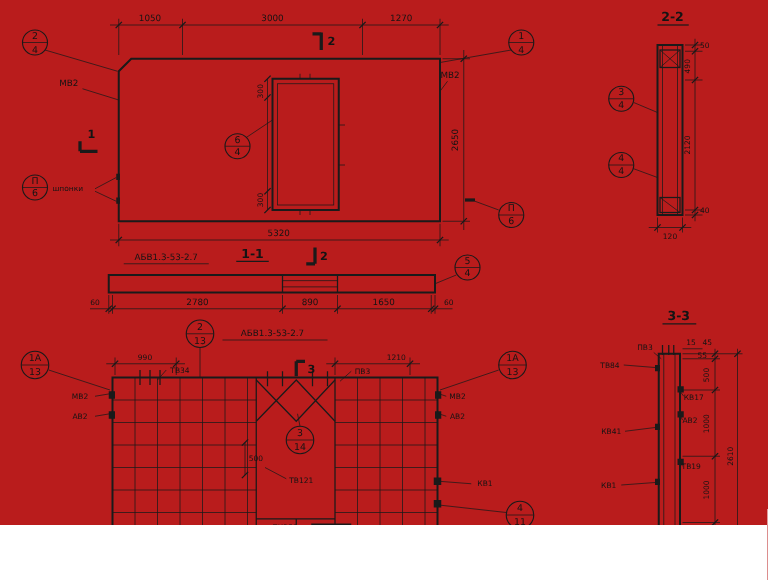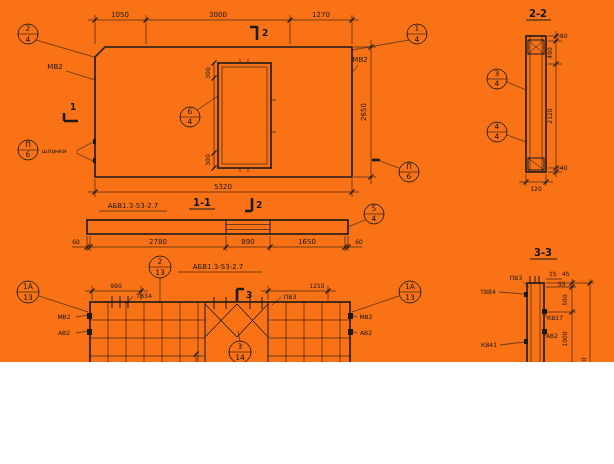--- a/index.html
+++ b/index.html
@@ -1,16 +1,16 @@
 <!DOCTYPE html>
 <html><head>
 <meta charset="utf-8">
 <style>
   html,body{margin:0;padding:0;background:#ffffff;}
-  .sheet{width:614px;height:362px;background:#f97316;position:relative;overflow:hidden;}
+  .sheet{width:614px;height:420px;background:#b91c1c;position:relative;overflow:hidden;}
   svg{display:block;}
   .outline{fill:none;stroke:#1a1a1a;stroke-width:1.6;}
   .med{fill:none;stroke:#1a1a1a;stroke-width:1;}
   .thin{fill:none;stroke:#1a1a1a;stroke-width:0.6;}
   .dim{fill:none;stroke:#1a1a1a;stroke-width:0.6;}
   .tick{fill:none;stroke:#1a1a1a;stroke-width:1.1;}
   .xthick{fill:none;stroke:#1a1a1a;stroke-width:2.6;}
   .bar{fill:none;stroke:#1a1a1a;stroke-width:2.4;}
   .plate{fill:#1a1a1a;stroke:none;}
   .co{fill:none;stroke:#1a1a1a;stroke-width:0.9;}

